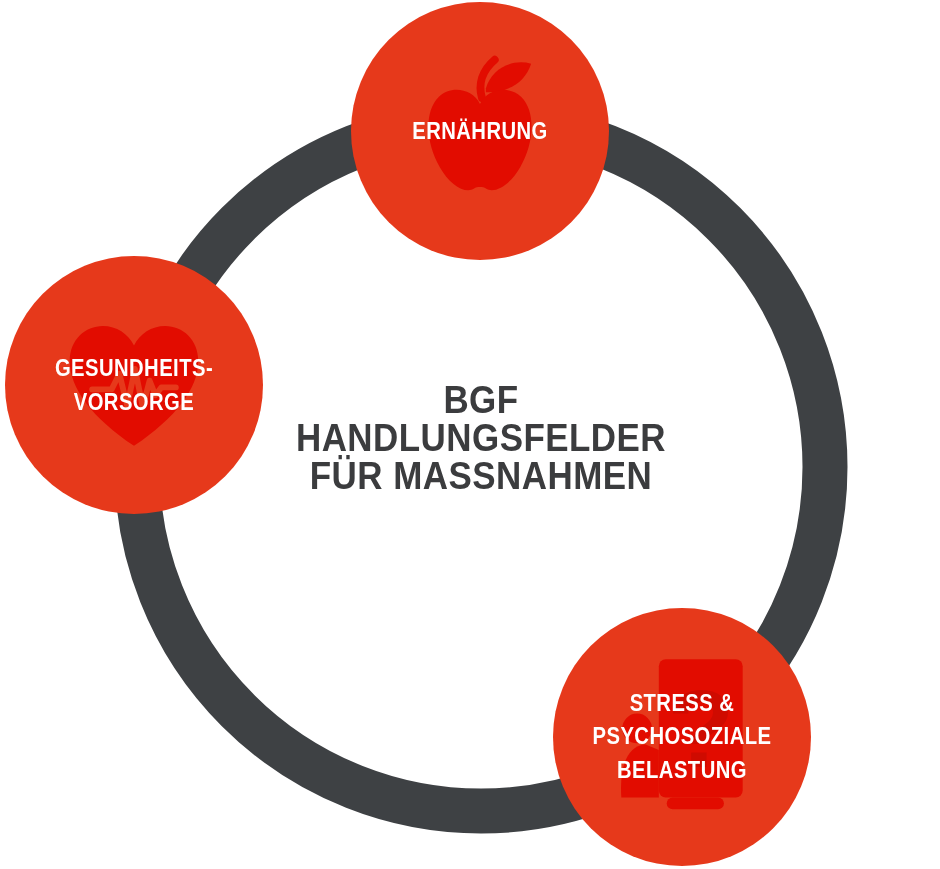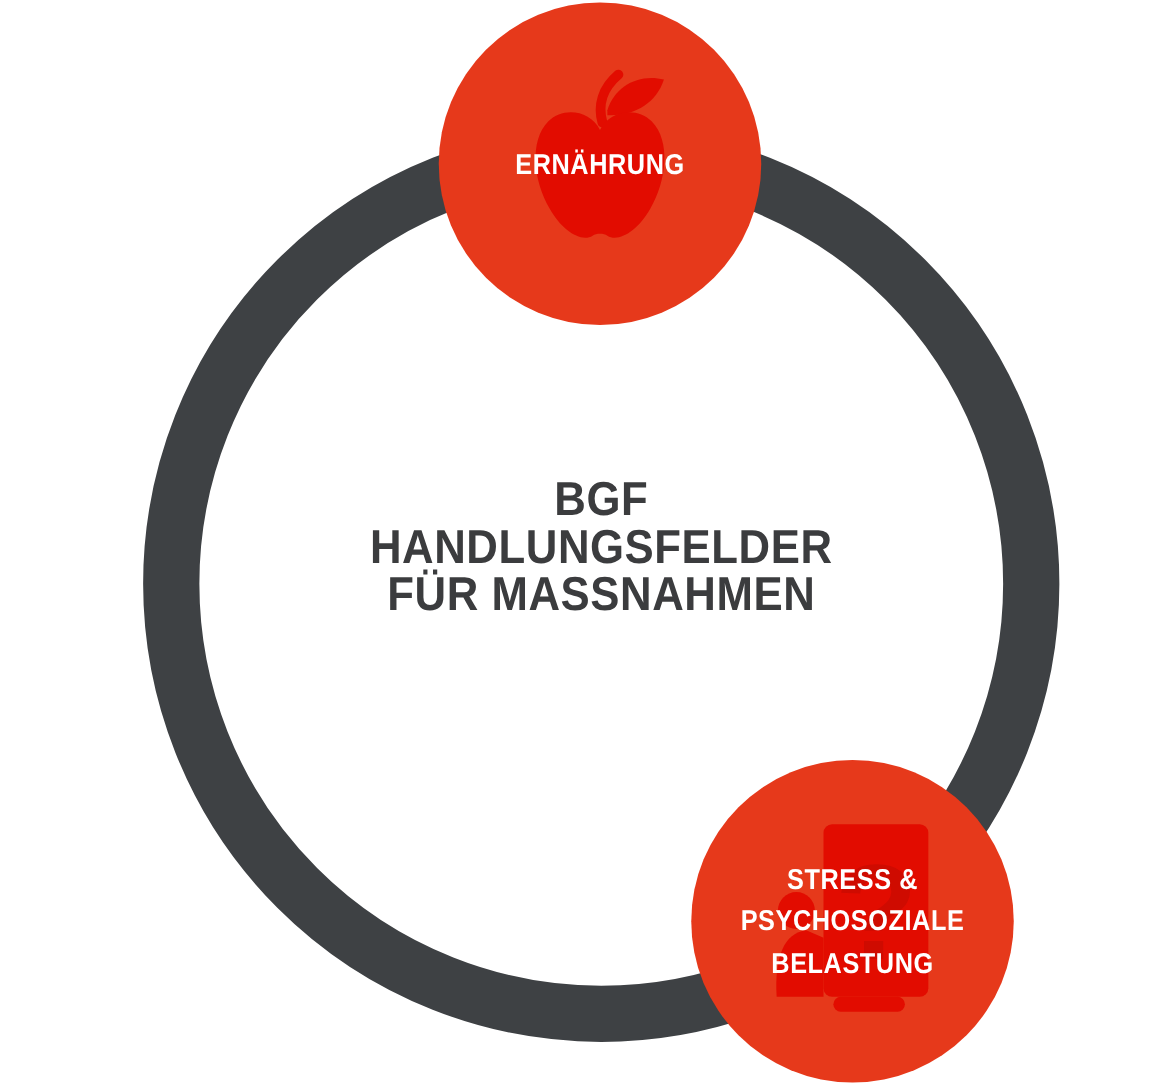--- a/index.html
+++ b/index.html
@@ -57,20 +57,27 @@
   <div class="node" style="left:351px;top:2px">
     <svg class="icon apple" viewBox="0 0 120 150">
       <path class="si" stroke-width="8" d="M62 46 C58 32 62 18 75 7"></path>
       <path class="fi" d="M66 36 C72 16 92 6 112 11 C106 30 88 41 66 40 Z"></path>
       <path class="fi" d="M60 52 C52 36 30 33 18 45 C2 61 6 94 19 116 C29 134 45 144 54 138 C57 136 63 136 66 138 C75 144 91 134 101 116 C114 94 118 61 102 45 C90 33 68 36 60 52 Z"></path>
     </svg>
     <div class="label">ERNÄHRUNG</div>
   </div>
 
 
+  <div class="node" style="left:5px;top:256px">
+    <svg class="icon heart" viewBox="0 0 150 150">
+      <path class="fi" d="M75 136 C32 107 9 77 9 49 C9 27 25 13 43 13 C57 13 69 21 75 33 C81 21 93 13 107 13 C125 13 141 27 141 49 C141 77 118 107 75 136 Z"></path>
+      <polyline class="bgstroke" stroke-width="6" points="32,78 52,78 60,62 68,95 76,57 84,96 91,69 97,84 103,76 118,76"></polyline>
+    </svg>
+    <div class="label"><span>GESUNDHEITS-</span><br><span>VORSORGE</span></div>
+  </div>
 
 
   <div class="node" style="left:553px;top:608px">
     <svg class="icon board" viewBox="0 0 150 170">
       <rect class="fi" x="47" y="8" width="85" height="140" rx="7"></rect>
       <text class="qmark" x="90" y="117" text-anchor="middle">?</text>
       <circle class="fi" cx="25" cy="78" r="15"></circle>
       <path class="fi" d="M9 148 C7 116 15 96 33 94 L47 100 L47 148 Z"></path>
       <rect class="fi" x="55" y="148" width="58" height="12" rx="6"></rect>
     </svg>

